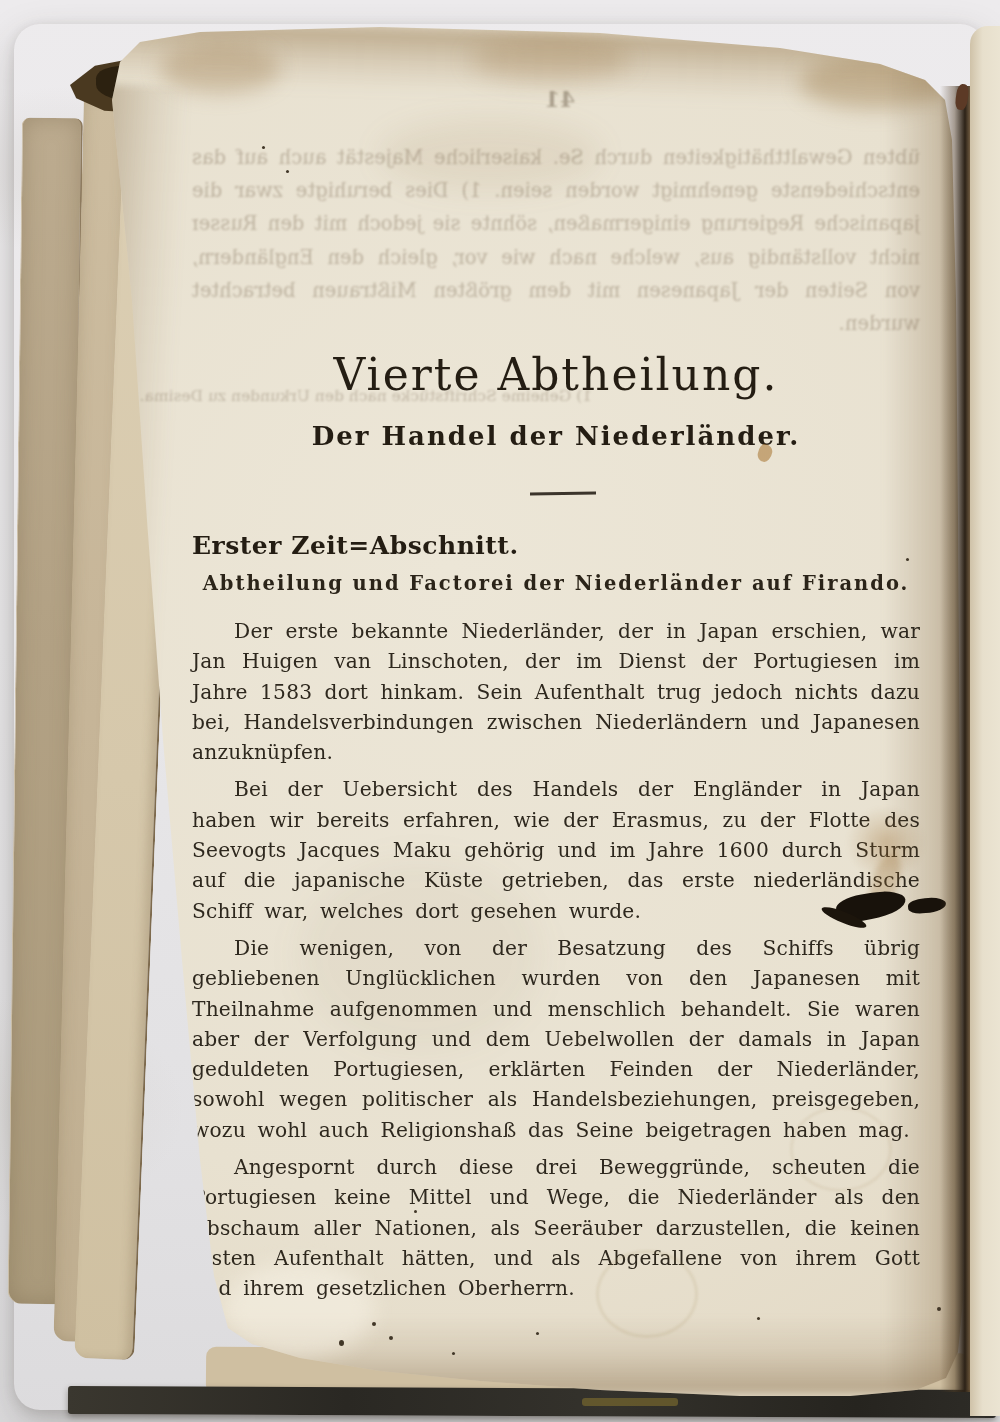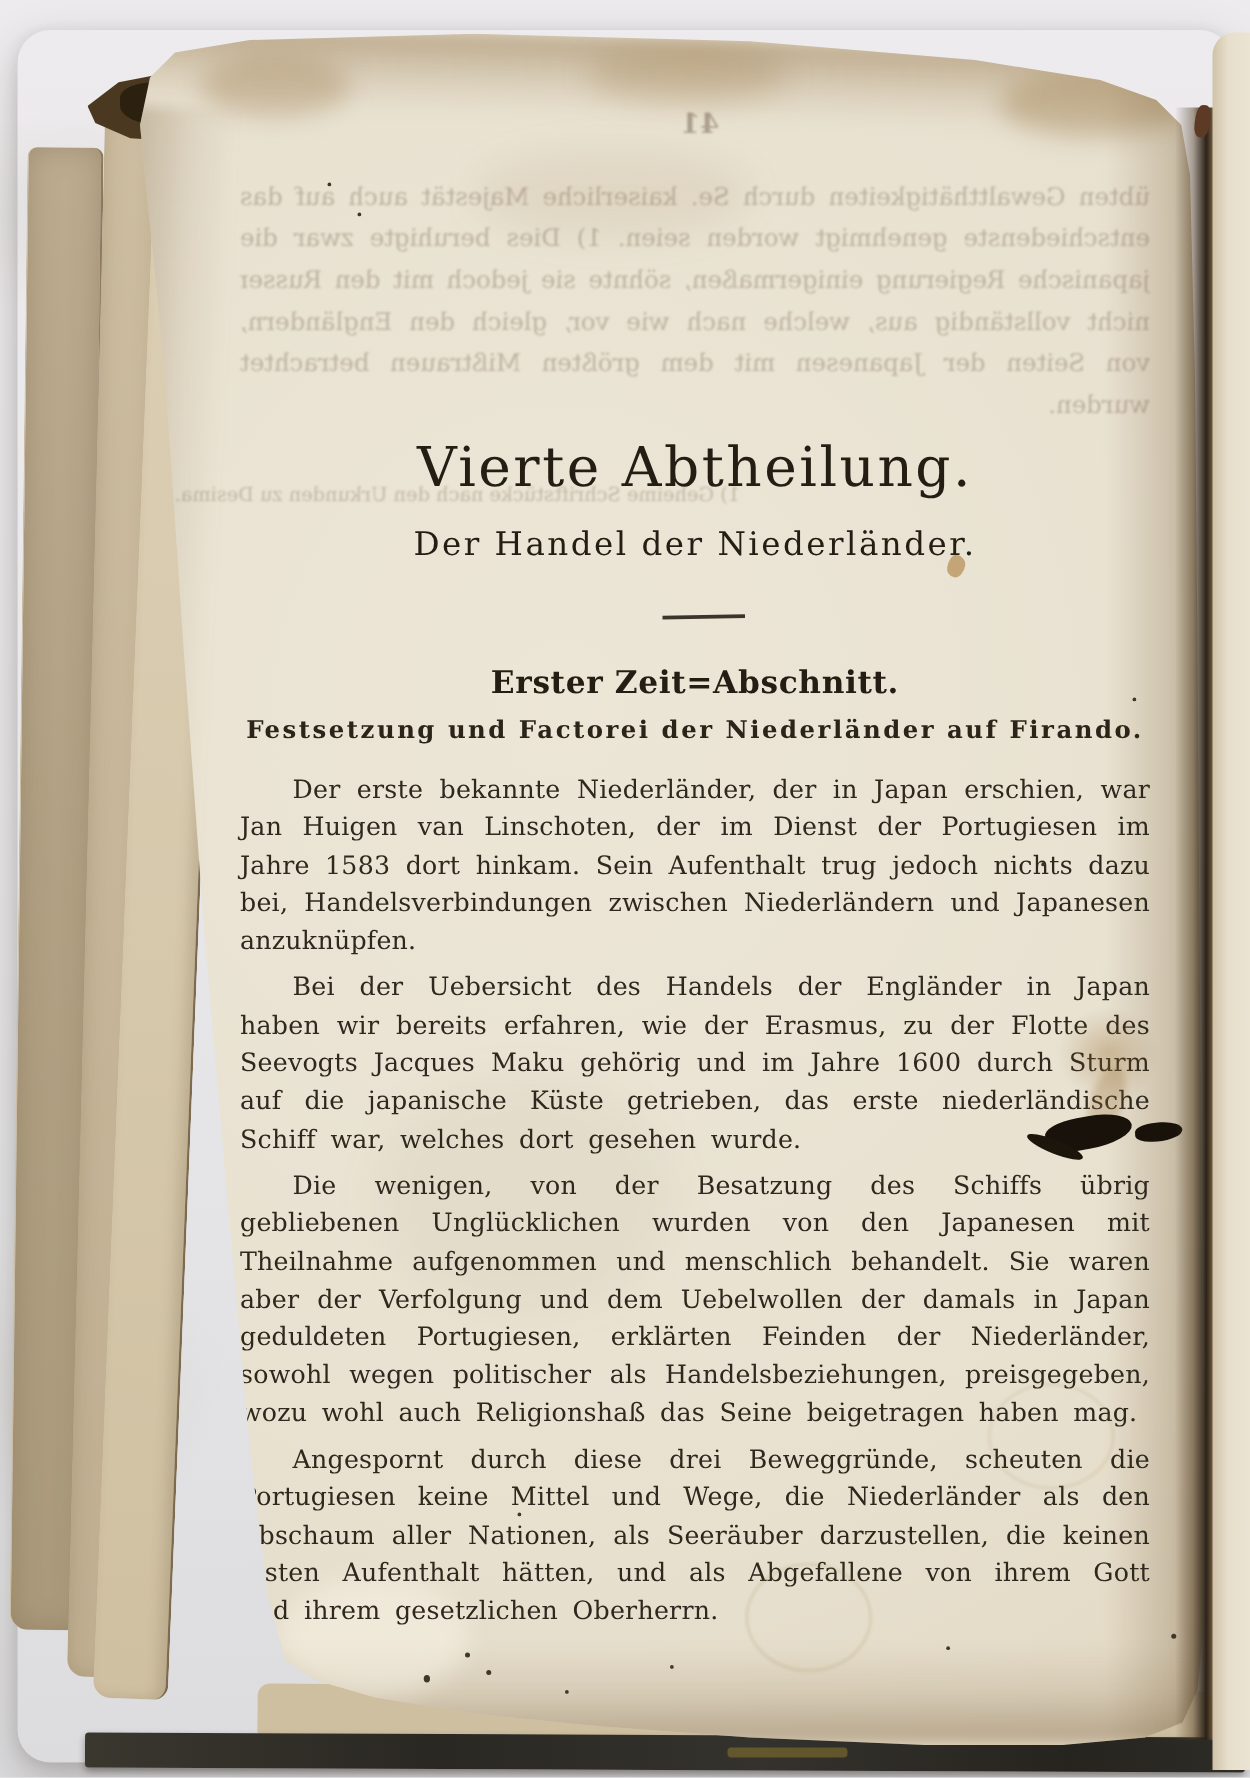--- a/index.html
+++ b/index.html
@@ -94,24 +94,24 @@
   .bleed-num{left:533px;top:86px;width:54px;text-align:center;font-size:22px;font-weight:bold;
     color:rgba(112,98,78,.5);}
   .bleed-block{left:192px;top:141px;width:728px;font-size:19.5px;}
   .bleed-block .bl{height:33.2px;line-height:33.2px;white-space:nowrap;overflow:hidden;
     text-align:justify;text-align-last:justify;word-spacing:4px;}
   .bleed-block .bl:last-child{text-align-last:left;}
   .bleed-foot{left:200px;top:387px;width:392px;font-size:15.5px;white-space:nowrap;
     color:rgba(128,112,92,.38);}
   .heading{left:192px;top:349px;width:728px;text-align:center;font-size:44px;font-weight:normal;
     letter-spacing:2px;color:#241d13;}
-  .subheading{left:192px;top:421px;width:728px;text-align:center;font-size:26px;font-weight:normal;
+  .subheading{left:192px;top:421px;width:728px;text-align:center;font-size:26px;font-weight:bold;
     letter-spacing:2px;color:#241d13;}
   .rule{left:530px;top:492px;width:66px;height:2.5px;background:#3b342b;transform:rotate(-1deg);}
-  .section-title{left:192px;top:531px;width:728px;text-align:center;font-size:25px;font-weight:bold;
+  .section-title{left:192px;top:531px;width:728px;font-size:25px;font-weight:bold;
     color:#241d13;letter-spacing:.5px;}
   .section-subtitle{left:192px;top:572px;width:728px;text-align:center;font-size:19.5px;
     letter-spacing:2px;color:#2b2419;font-weight:bold;}
   .body-text{left:192px;top:616px;width:728px;font-size:20.2px;line-height:30.3px;
     text-align:justify;color:#2e281e;word-spacing:5px;letter-spacing:.2px;}
   .body-text p{margin:0;text-indent:42px;}
   .body-text p + p{margin-top:7px;}
 
   
   .stain-tan1{left:846px;top:806px;width:80px;height:74px;
@@ -177,21 +177,21 @@
       <div class="bl">nicht vollständig aus, welche nach wie vor, gleich den Engländern,</div>
       <div class="bl">von Seiten der Japanesen mit dem größten Mißtrauen betrachtet</div>
       <div class="bl">wurden.</div>
     </div>
     <div class="abs bleed bleed-foot">1) Geheime Schriftstücke nach den Urkunden zu Desima.</div>
 
     <div class="abs heading">Vierte Abtheilung.</div>
     <div class="abs subheading">Der Handel der Niederländer.</div>
     <div class="abs rule"></div>
     <div class="abs section-title">Erster Zeit=Abschnitt.</div>
-    <div class="abs section-subtitle">Festsetzung und Factorei der Niederländer auf Firando.</div>
+    <div class="abs section-subtitle">Abtheilung und Factorei der Niederländer auf Firando.</div>
 
     <div class="abs body-text">
       <p>Der erste bekannte Niederländer, der in Japan erschien, war Jan Huigen van Linschoten, der im Dienst der Portugiesen im Jahre 1583 dort hinkam. Sein Aufenthalt trug jedoch nichts dazu bei, Handelsverbindungen zwischen Niederländern und Japanesen anzuknüpfen.</p>
       <p>Bei der Uebersicht des Handels der Engländer in Japan haben wir bereits erfahren, wie der Erasmus, zu der Flotte des Seevogts Jacques Maku gehörig und im Jahre 1600 durch Sturm auf die japanische Küste getrieben, das erste niederländische Schiff war, welches dort gesehen wurde.</p>
       <p>Die wenigen, von der Besatzung des Schiffs übrig gebliebenen Unglücklichen wurden von den Japanesen mit Theilnahme aufgenommen und menschlich behandelt. Sie waren aber der Verfolgung und dem Uebelwollen der damals in Japan geduldeten Portugiesen, erklärten Feinden der Niederländer, sowohl wegen politischer als Handelsbeziehungen, preisgegeben, wozu wohl auch Religionshaß das Seine beigetragen haben mag.</p>
       <p>Angespornt durch diese drei Beweggründe, scheuten die Portugiesen keine Mittel und Wege, die Niederländer als den Abschaum aller Nationen, als Seeräuber darzustellen, die keinen festen Aufenthalt hätten, und als Abgefallene von ihrem Gott und ihrem gesetzlichen Oberherrn.</p>
     </div>
 
     <div class="abs stain-tan1"></div>
     <div class="abs stain-tan2"></div>

